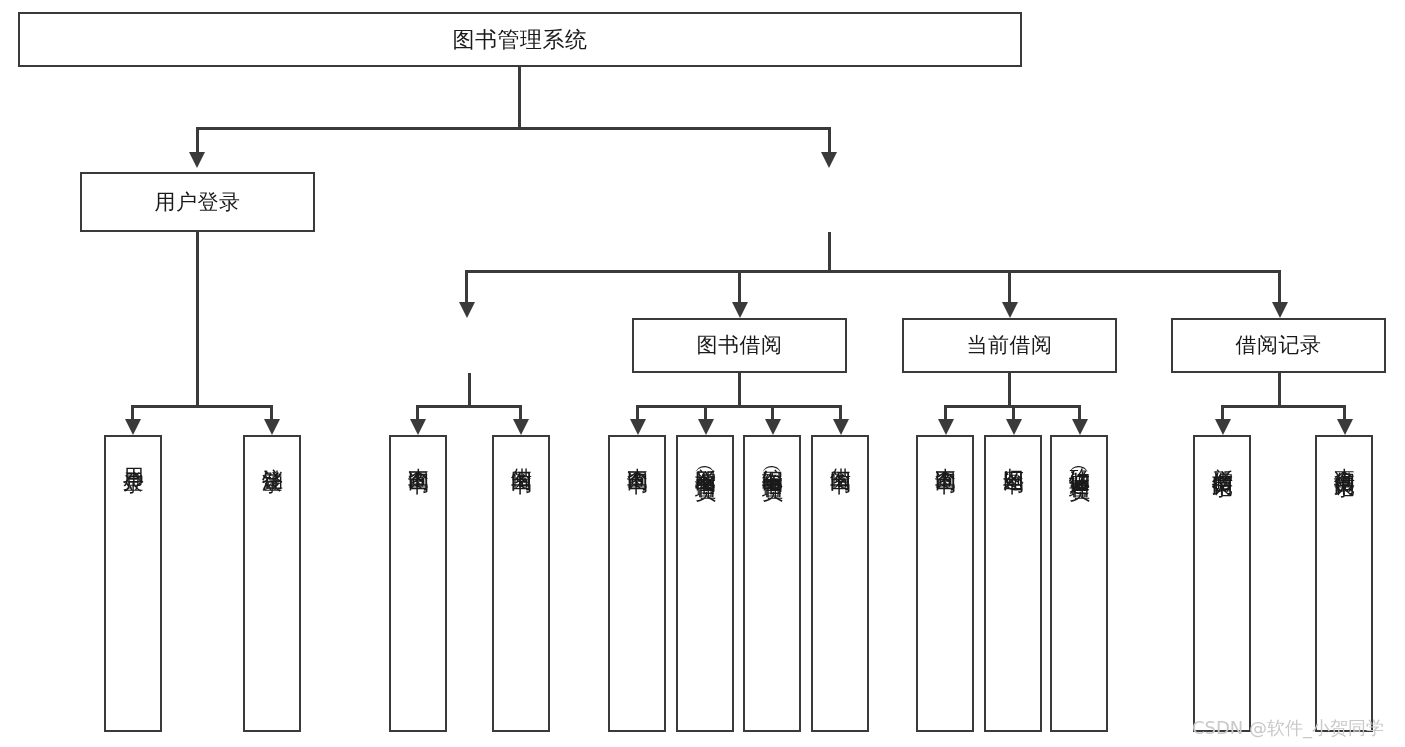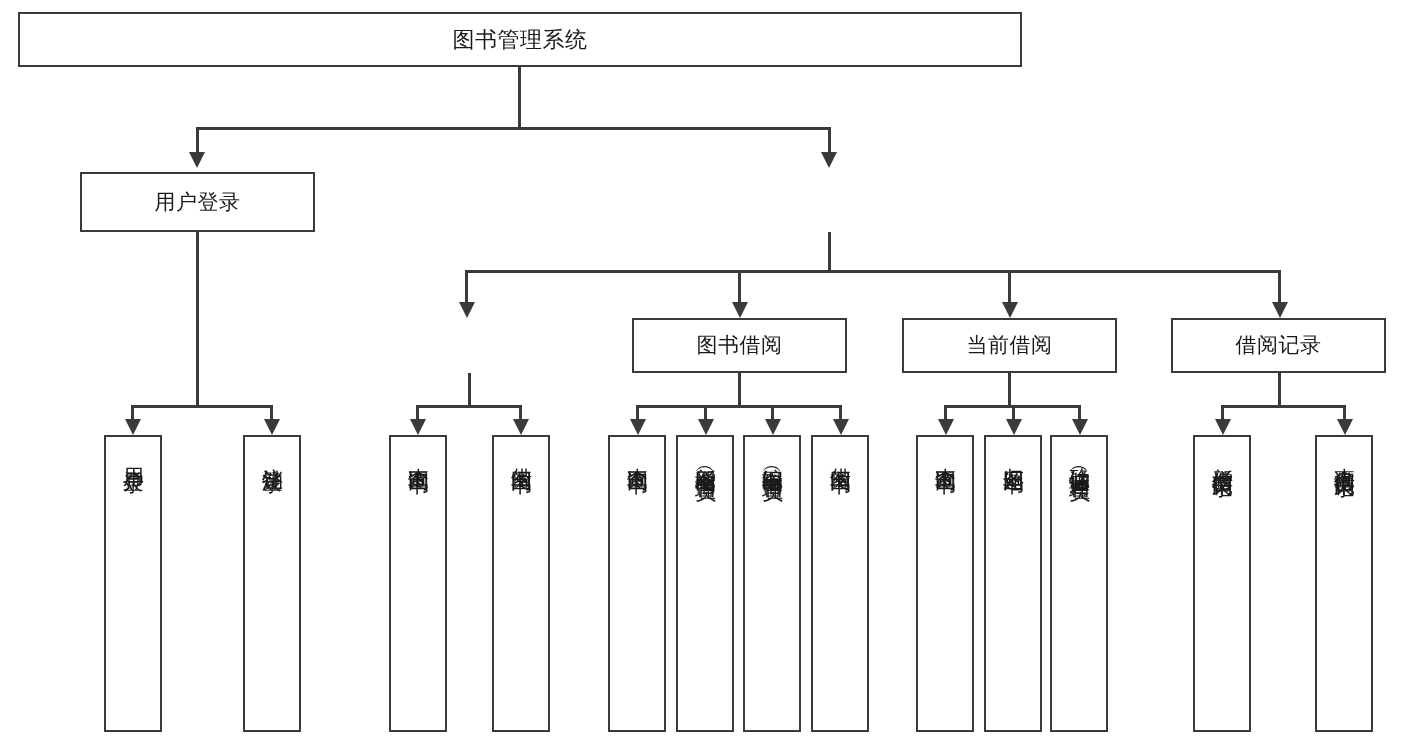--- a/index.html
+++ b/index.html
@@ -198,14 +198,15 @@
     <span class="label">确认归还（管理员）</span>
   </div>
 
   <div class="node v" style="left:1193px; top:435px; width:58px; height:297px;">
     <span class="label">新增借阅记录</span>
   </div>
   <div class="node v" style="left:1315px; top:435px; width:58px; height:297px;">
     <span class="label">查询借阅记录</span>
   </div>
 
+  <div class="watermark" style="left:1192px; top:716px;">CSDN @软件_小贺同学</div>
 
 </div>
 
 </body></html>

